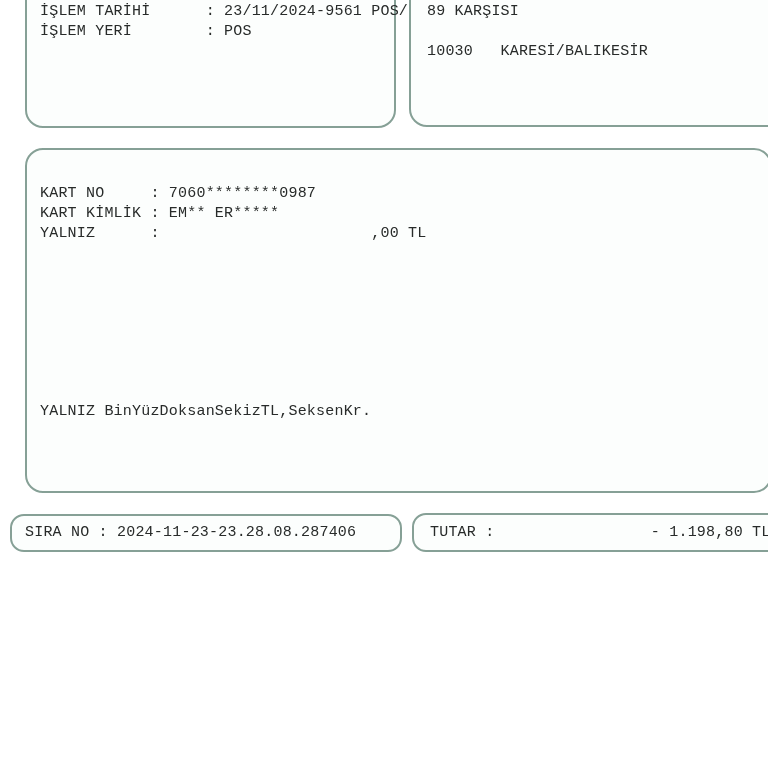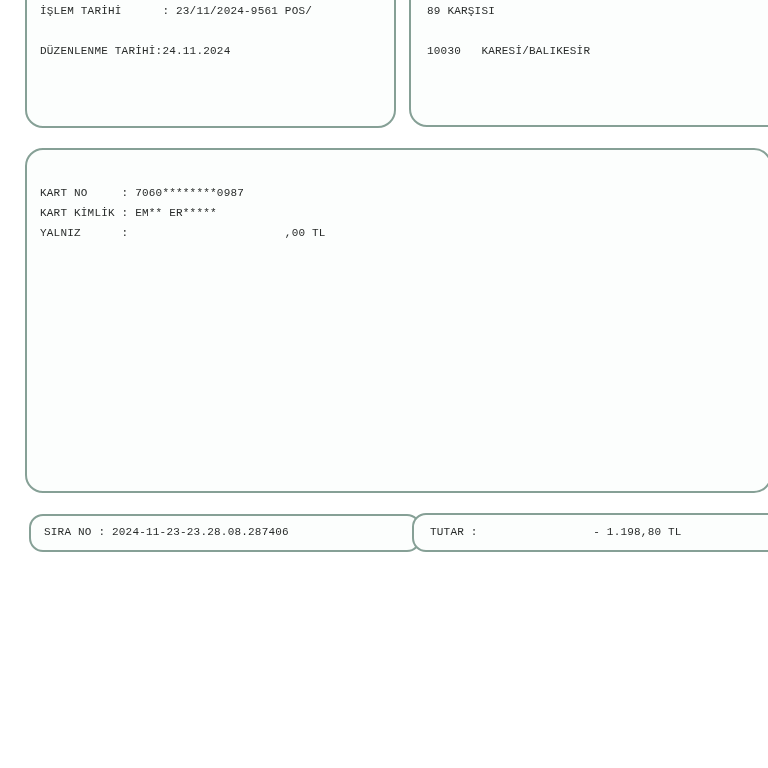--- a/index.html
+++ b/index.html
@@ -24,67 +24,68 @@
   }
   .rbox {
     position: absolute;
     border: 2px solid var(--box-border);
     background: var(--box-background);
     border-radius: 18px;
   }
   .rbox.small { border-radius: 14px; }
   .line {
     white-space: pre;
-    font-size: 11px;
+    font-size: 15px;
     height: 19.8px;
     line-height: 19.8px;
     color: var(--text);
     letter-spacing: 0.2px;
   }
   #box-transaction { left: 25px; top: -22px; width: 371px; height: 150px; }
   #box-transaction .content { padding: 22px 6px 0 13px; }
 
   #box-branch { left: 409px; top: -22px; width: 381px; height: 149px; }
   #box-branch .content { padding: 22px 6px 0 16px; }
 
   #box-card { left: 25px; top: 148px; width: 747px; height: 345px; }
   #box-card .content { position: relative; height: 100%; padding: 34px 6px 0 13px; }
   #box-card .amount-words { position: absolute; left: 13px; top: 252px; }
 
-  #box-sira { left: 29px; top: 514px; width: 392px; height: 38px;
+  #box-sira { left: 10px; top: 514px; width: 392px; height: 38px;
               display: flex; align-items: center; padding-left: 13px; }
   #box-tutar { left: 412px; top: 513px; width: 378px; height: 39px;
                display: flex; align-items: center; padding-left: 16px; }
 </style>
 </head>
 <body>
 
 <div class="stage">
 
   <div class="rbox" id="box-transaction">
     <div class="content">
       <div class="line">İŞLEM TARİHİ      : 23/11/2024-9561 POS/</div>
+      <div class="line">İŞLEM YERİ        : POS</div>
       <div class="line"></div>
-      <div class="line">DÜZENLENME TARİHİ:24.11.2024</div>
     </div>
   </div>
 
   <div class="rbox" id="box-branch">
     <div class="content">
       <div class="line">89 KARŞISI</div>
       <div class="line"></div>
       <div class="line">10030   KARESİ/BALIKESİR</div>
     </div>
   </div>
 
   <div class="rbox" id="box-card">
     <div class="content">
       <div class="line">KART NO     : 7060********0987</div>
       <div class="line">KART KİMLİK : EM** ER*****</div>
       <div class="line">YALNIZ      :                       ,00 TL</div>
+      <div class="line amount-words">YALNIZ BinYüzDoksanSekizTL,SeksenKr.</div>
     </div>
   </div>
 
   <div class="rbox small" id="box-sira">
     <div class="line">SIRA NO : 2024-11-23-23.28.08.287406</div>
   </div>
 
   <div class="rbox small" id="box-tutar">
     <div class="line">TUTAR :                 - 1.198,80 TL</div>
   </div>

